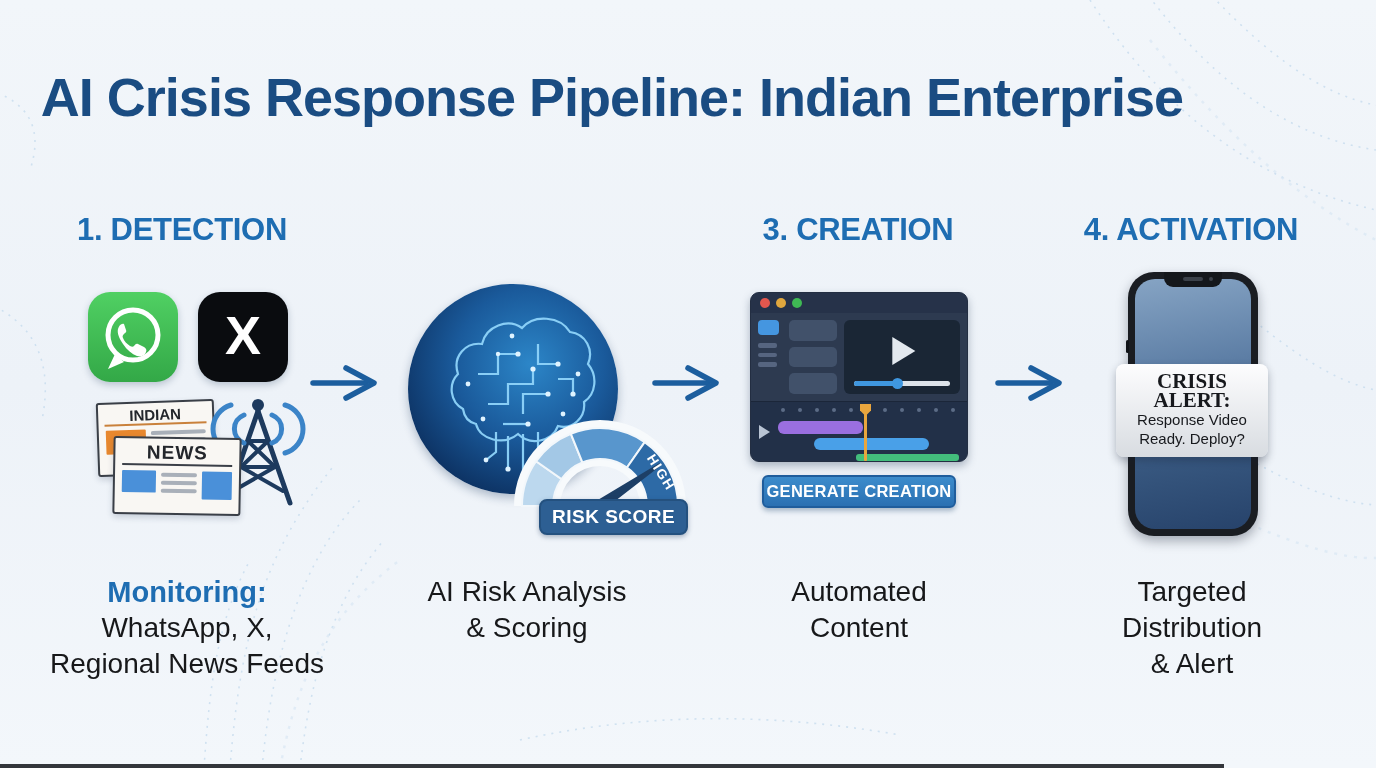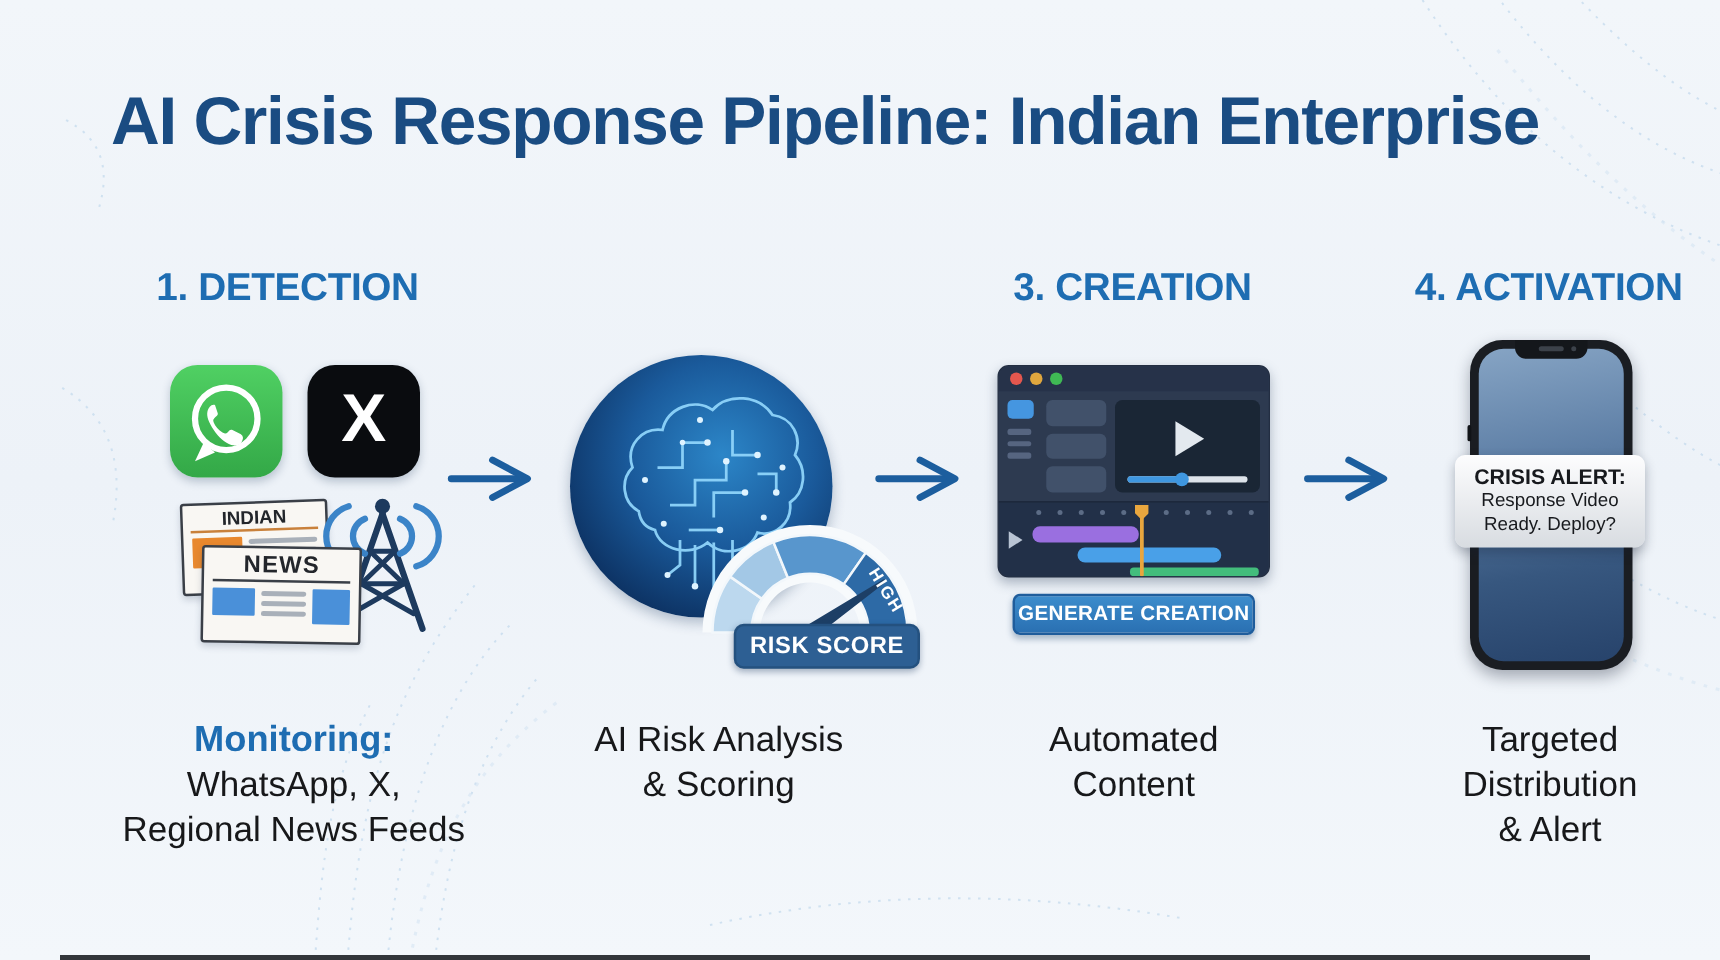--- a/index.html
+++ b/index.html
@@ -2,21 +2,21 @@
 <html><head>
 <meta charset="utf-8">
 <style>
   * { margin:0; padding:0; box-sizing:border-box; }
   html,body { width:1376px; height:768px; overflow:hidden; }
   body {
     font-family:"Liberation Sans", sans-serif;
     background:linear-gradient(180deg,#f2f6fa 0%,#edf2f8 50%,#f3f7fb 100%);
     position:relative;
   }
-  #canvas { position:absolute; inset:0; width:1224px; height:768px;margin-left:48px; }
+  #canvas { position:absolute; inset:0; width:1224px; height:768px; }
   .deco { position:absolute; inset:0; z-index:0; }
 
   
   .page-title {
     position:absolute; top:66px; left:0; width:100%;
     text-align:center; font-size:54px; font-weight:700;
     color:#1a4c82; letter-spacing:-1px; z-index:2;
   }
 
   
@@ -140,21 +140,21 @@
   .speaker { width:20px; height:3.5px; background:#3c424a; border-radius:2px; margin:5px auto 0 auto; }
   .cam { position:absolute; right:9px; top:5px; width:4px; height:4px; border-radius:50%; background:#3c424a; }
   .side-btn { position:absolute; left:-2px; width:3px; background:#101317; border-radius:2px; }
   .sb1{top:68px;height:13px;} .sb2{top:96px;height:22px;} .sb3{top:126px;height:22px;}
   .alert-card {
     position:absolute; left:1116px; top:364px; width:152px; z-index:3;
     background:linear-gradient(180deg,#fdfdfe 0%,#d8dce1 100%);
     border-radius:8px; box-shadow:0 4px 9px rgba(20,30,50,.3);
     padding:8px 4px 9px 4px; text-align:center; color:#17191d;
   }
-  .alert-title { font-weight:700; font-size:17px; line-height:19px; }
+  .alert-title { font-weight:700; font-size:21px; line-height:19px;font-family:Liberation Serif, serif; }
   .alert-line { font-size:15px; line-height:19px; }
 
   
   .caption { position:absolute; top:574px; transform:translateX(-50%); width:360px;
     text-align:center; z-index:2; color:#17181a; font-size:28px; line-height:36px; }
   .cap1{left:187px;} .cap2{left:527px;} .cap3{left:859px;} .cap4{left:1192px;}
   .caption-lead { color:#1e6db2; font-weight:700; font-size:29px; }
 
   .bottom-bar { position:absolute; left:0; bottom:0; width:100%; height:4px; background:#33363b; z-index:5; }
 </style>

